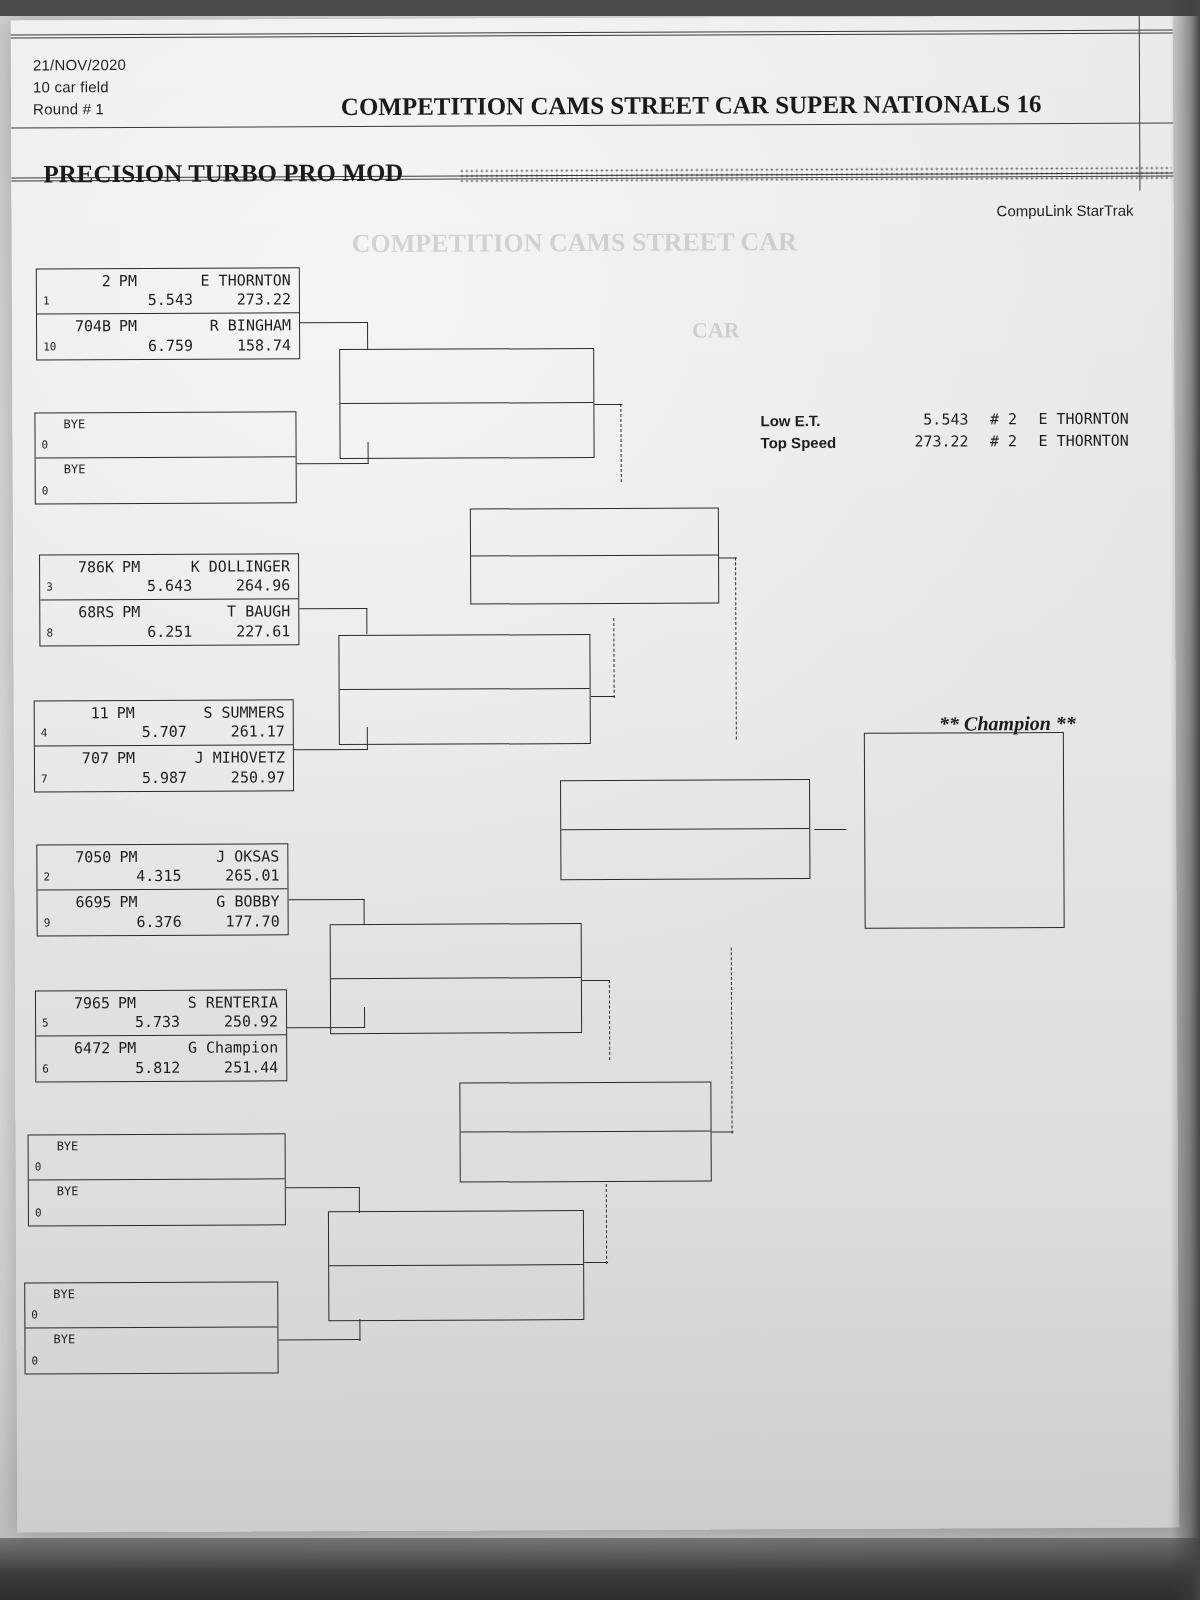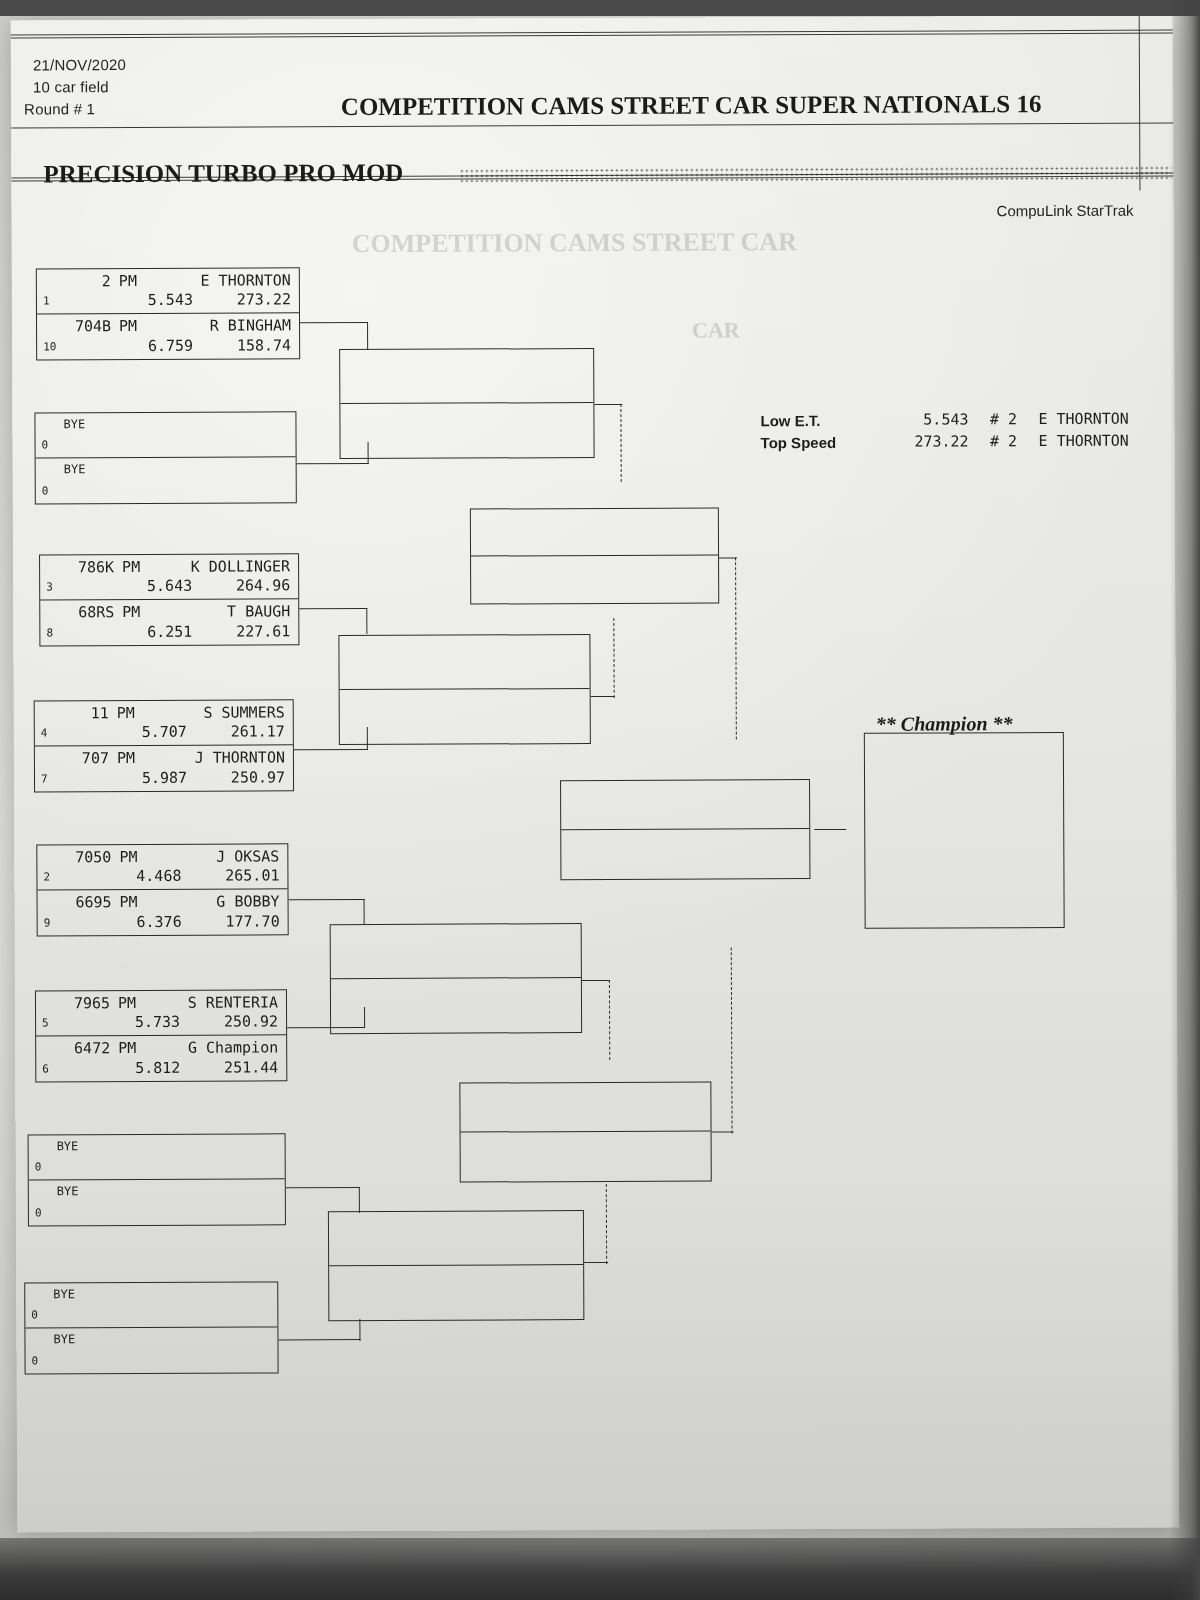--- a/index.html
+++ b/index.html
@@ -196,21 +196,21 @@
   #stats .row { display: flex; align-items: center; height: 22px; white-space: nowrap; }
   #stats .lbl { width: 112px; font-family: Liberation Sans, sans-serif; font-weight: bold; }
   #stats .val { width: 96px; text-align: right; font-family: "DejaVu Sans Mono", monospace; }
   #stats .num { width: 70px; text-align: center; font-family: "DejaVu Sans Mono", monospace; }
   #stats .who { font-family: "DejaVu Sans Mono", monospace; }
 
   #champion {
     position: absolute;
     left: 862px; top: 696px;
     width: 200px;
-    text-align: left;
+    text-align: right;
     font-family: "Liberation Serif", serif;
     font-style: italic;
     font-weight: bold;
     font-size: 20px;
     color: #1b1b1b;
     white-space: nowrap;
   }
 
   
   .ghost {
@@ -234,21 +234,21 @@
     <div class="rule" style="left:0px; top:107px; width:1162px;"></div>
     <div class="rule" style="left:0px; top:157px; width:1162px;"></div>
     <div class="rule" style="left:0px; top:160px; width:1162px;"></div>
     <div class="rule" style="left:1128px; top:0px; width:1px; height:175px; background:#3a3a3a;"></div>
 
     <div class="ghost" style="left:340px; top:210px; font-size:26px;">COMPETITION CAMS STREET CAR</div>
     <div class="ghost" style="left:680px; top:300px; font-size:22px;">CAR</div>
 
     <div class="meta" style="left:22px; top:36px;">21/NOV/2020</div>
     <div class="meta" style="left:22px; top:58px;text-align:center;">10 car field</div>
-    <div class="meta" style="left:13px; top:80px;">Round # 1</div>
+    <div class="meta" style="left:22px; top:80px;">Round # 1</div>
 
     <div id="event-title">COMPETITION CAMS STREET CAR SUPER NATIONALS 16</div>
     <div id="class-title">PRECISION TURBO PRO MOD</div>
     <div id="dots"></div>
     <div id="vendor">CompuLink StarTrak</div>
 
     <div class="pair" style="left:24px; top:248px; width:264px; height:92px;">
       <div class="slot top">
         <div class="line1">
           <span class="car">2</span>
@@ -327,40 +327,40 @@
         <div class="line2">
           <span class="seed">4</span>
           <span class="et">5.707</span>
           <span class="mph">261.17</span>
         </div>
       </div>
       <div class="slot">
         <div class="line1">
           <span class="car">707</span>
           <span class="cls">PM</span>
-          <span class="drv">J  THORNTON</span>
+          <span class="drv">J  MIHOVETZ</span>
         </div>
         <div class="line2">
           <span class="seed">7</span>
           <span class="et">5.987</span>
           <span class="mph">250.97</span>
         </div>
       </div>
     </div>
 
     <div class="pair" style="left:22px; top:824px; width:252px; height:92px;">
       <div class="slot top">
         <div class="line1">
           <span class="car">7050</span>
           <span class="cls">PM</span>
           <span class="drv">J  OKSAS</span>
         </div>
         <div class="line2">
           <span class="seed">2</span>
-          <span class="et">4.468</span>
+          <span class="et">4.315</span>
           <span class="mph">265.01</span>
         </div>
       </div>
       <div class="slot">
         <div class="line1">
           <span class="car">6695</span>
           <span class="cls">PM</span>
           <span class="drv">G  BOBBY</span>
         </div>
         <div class="line2">

